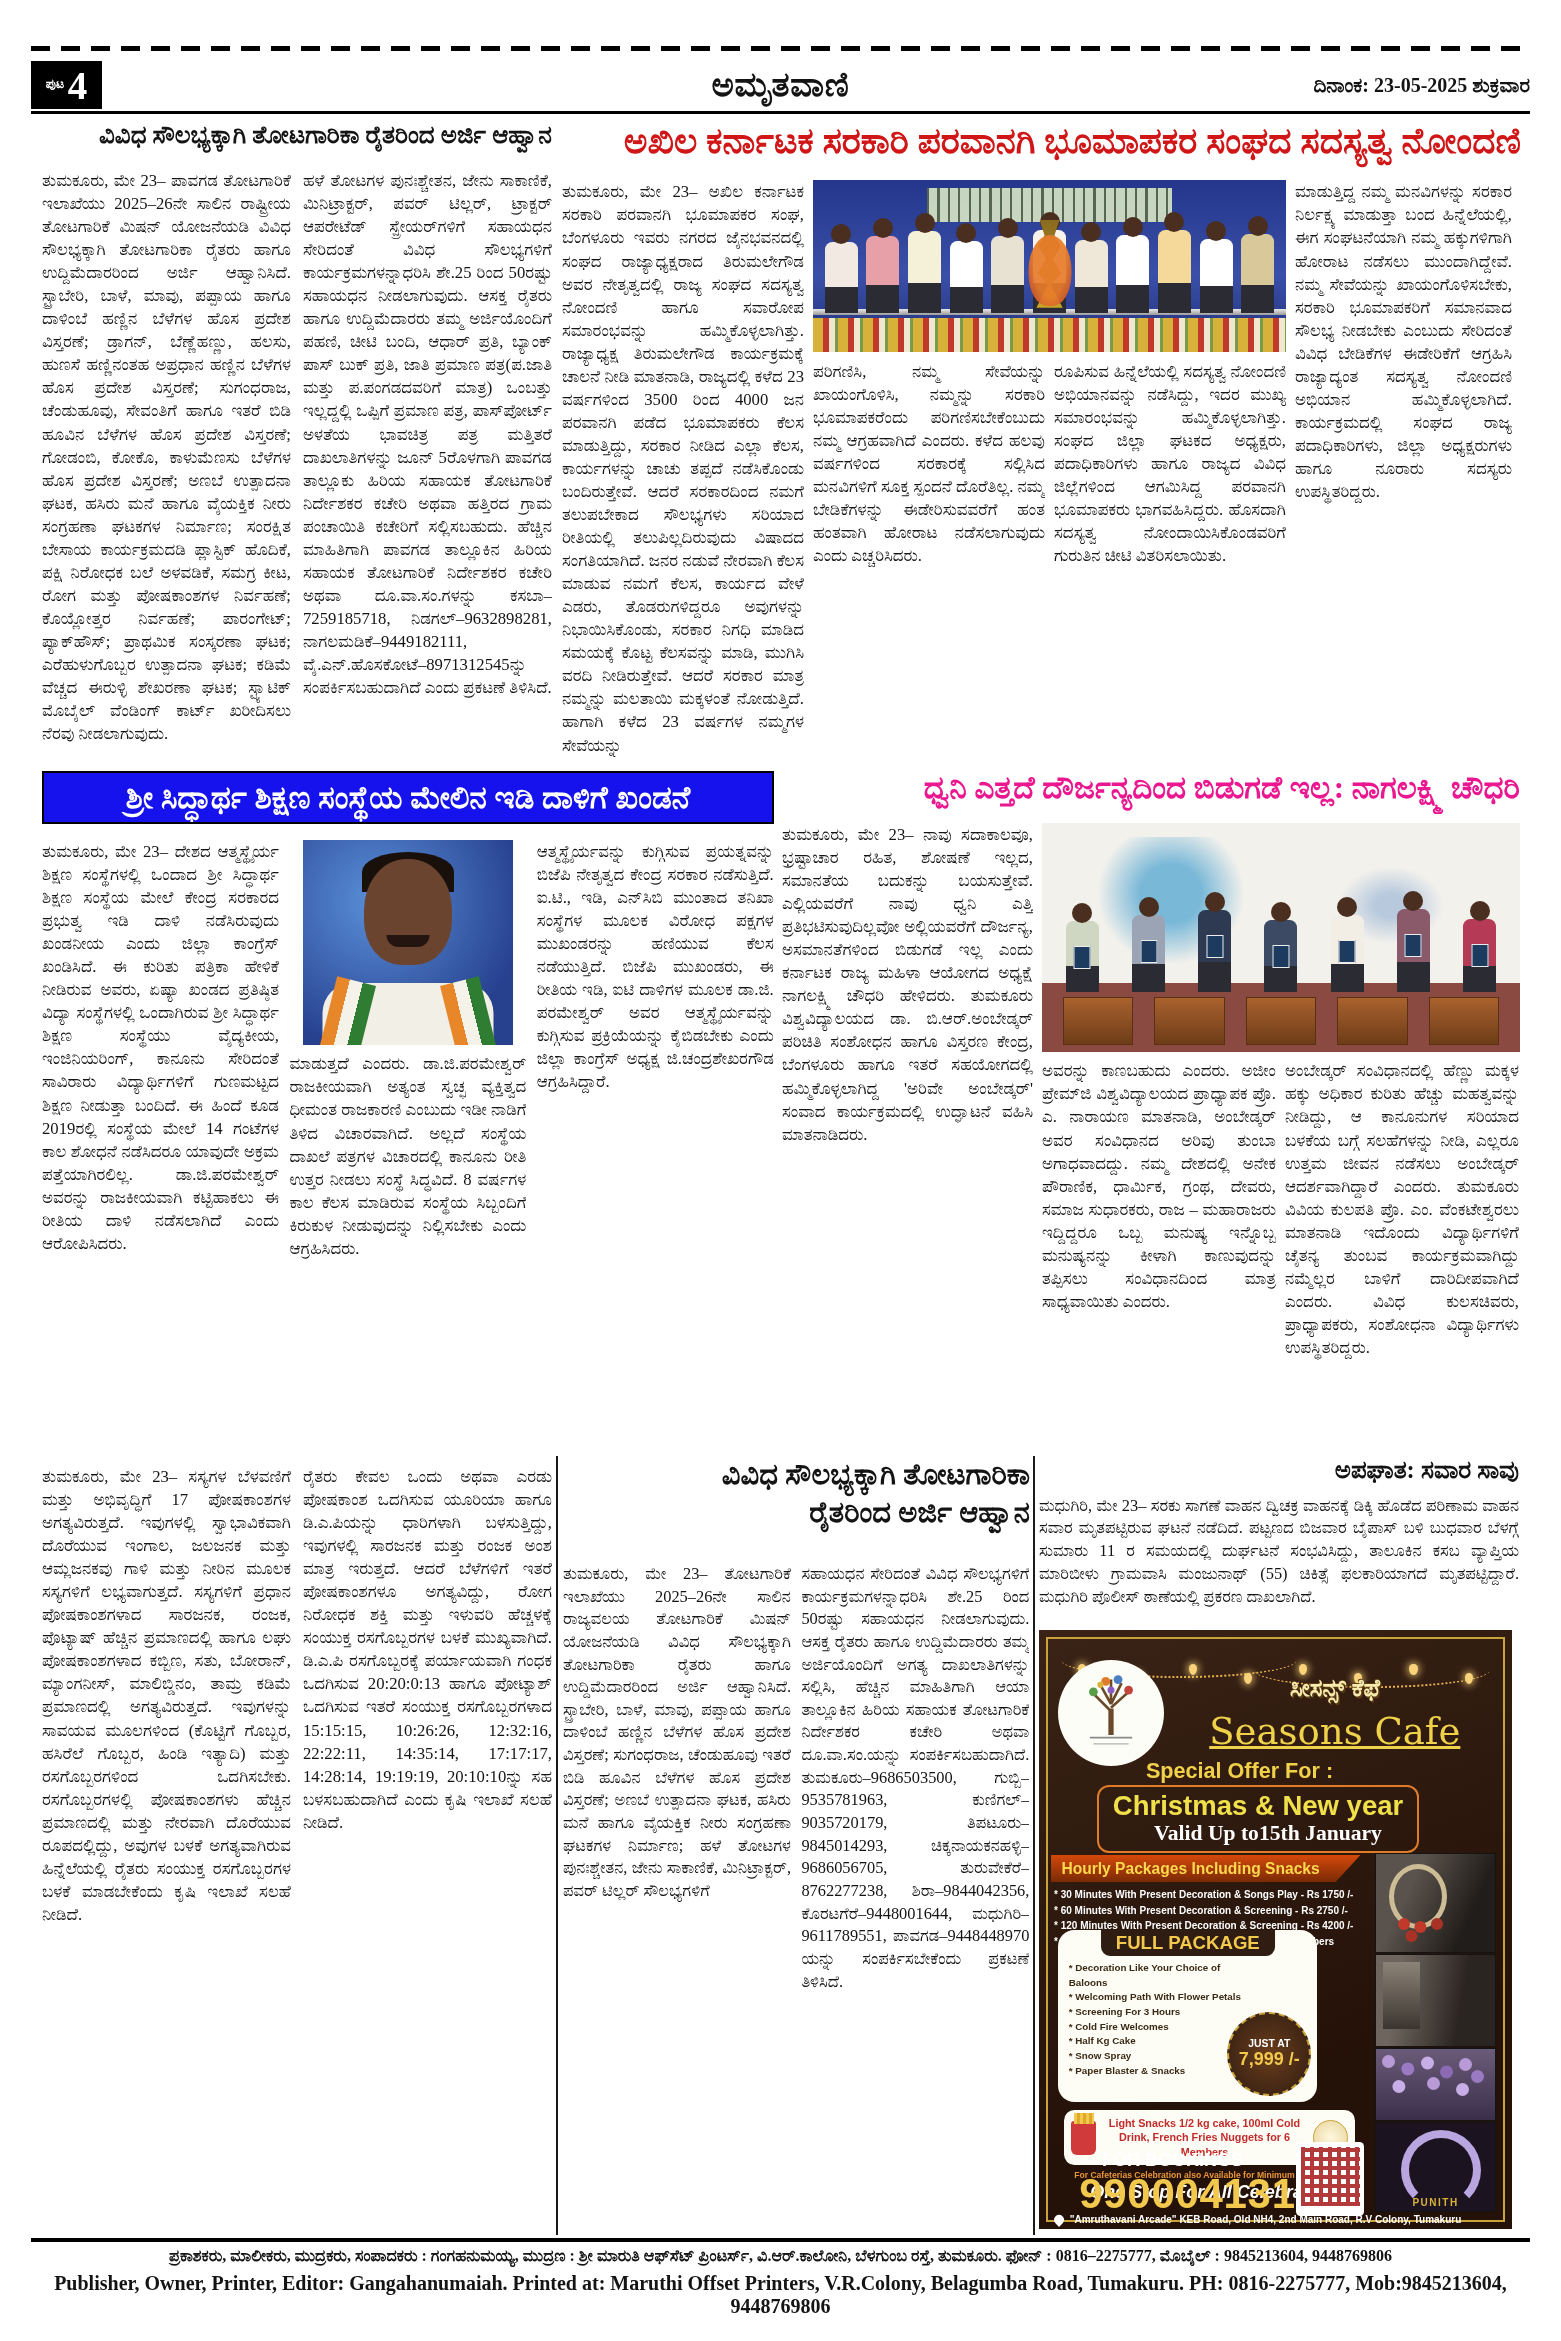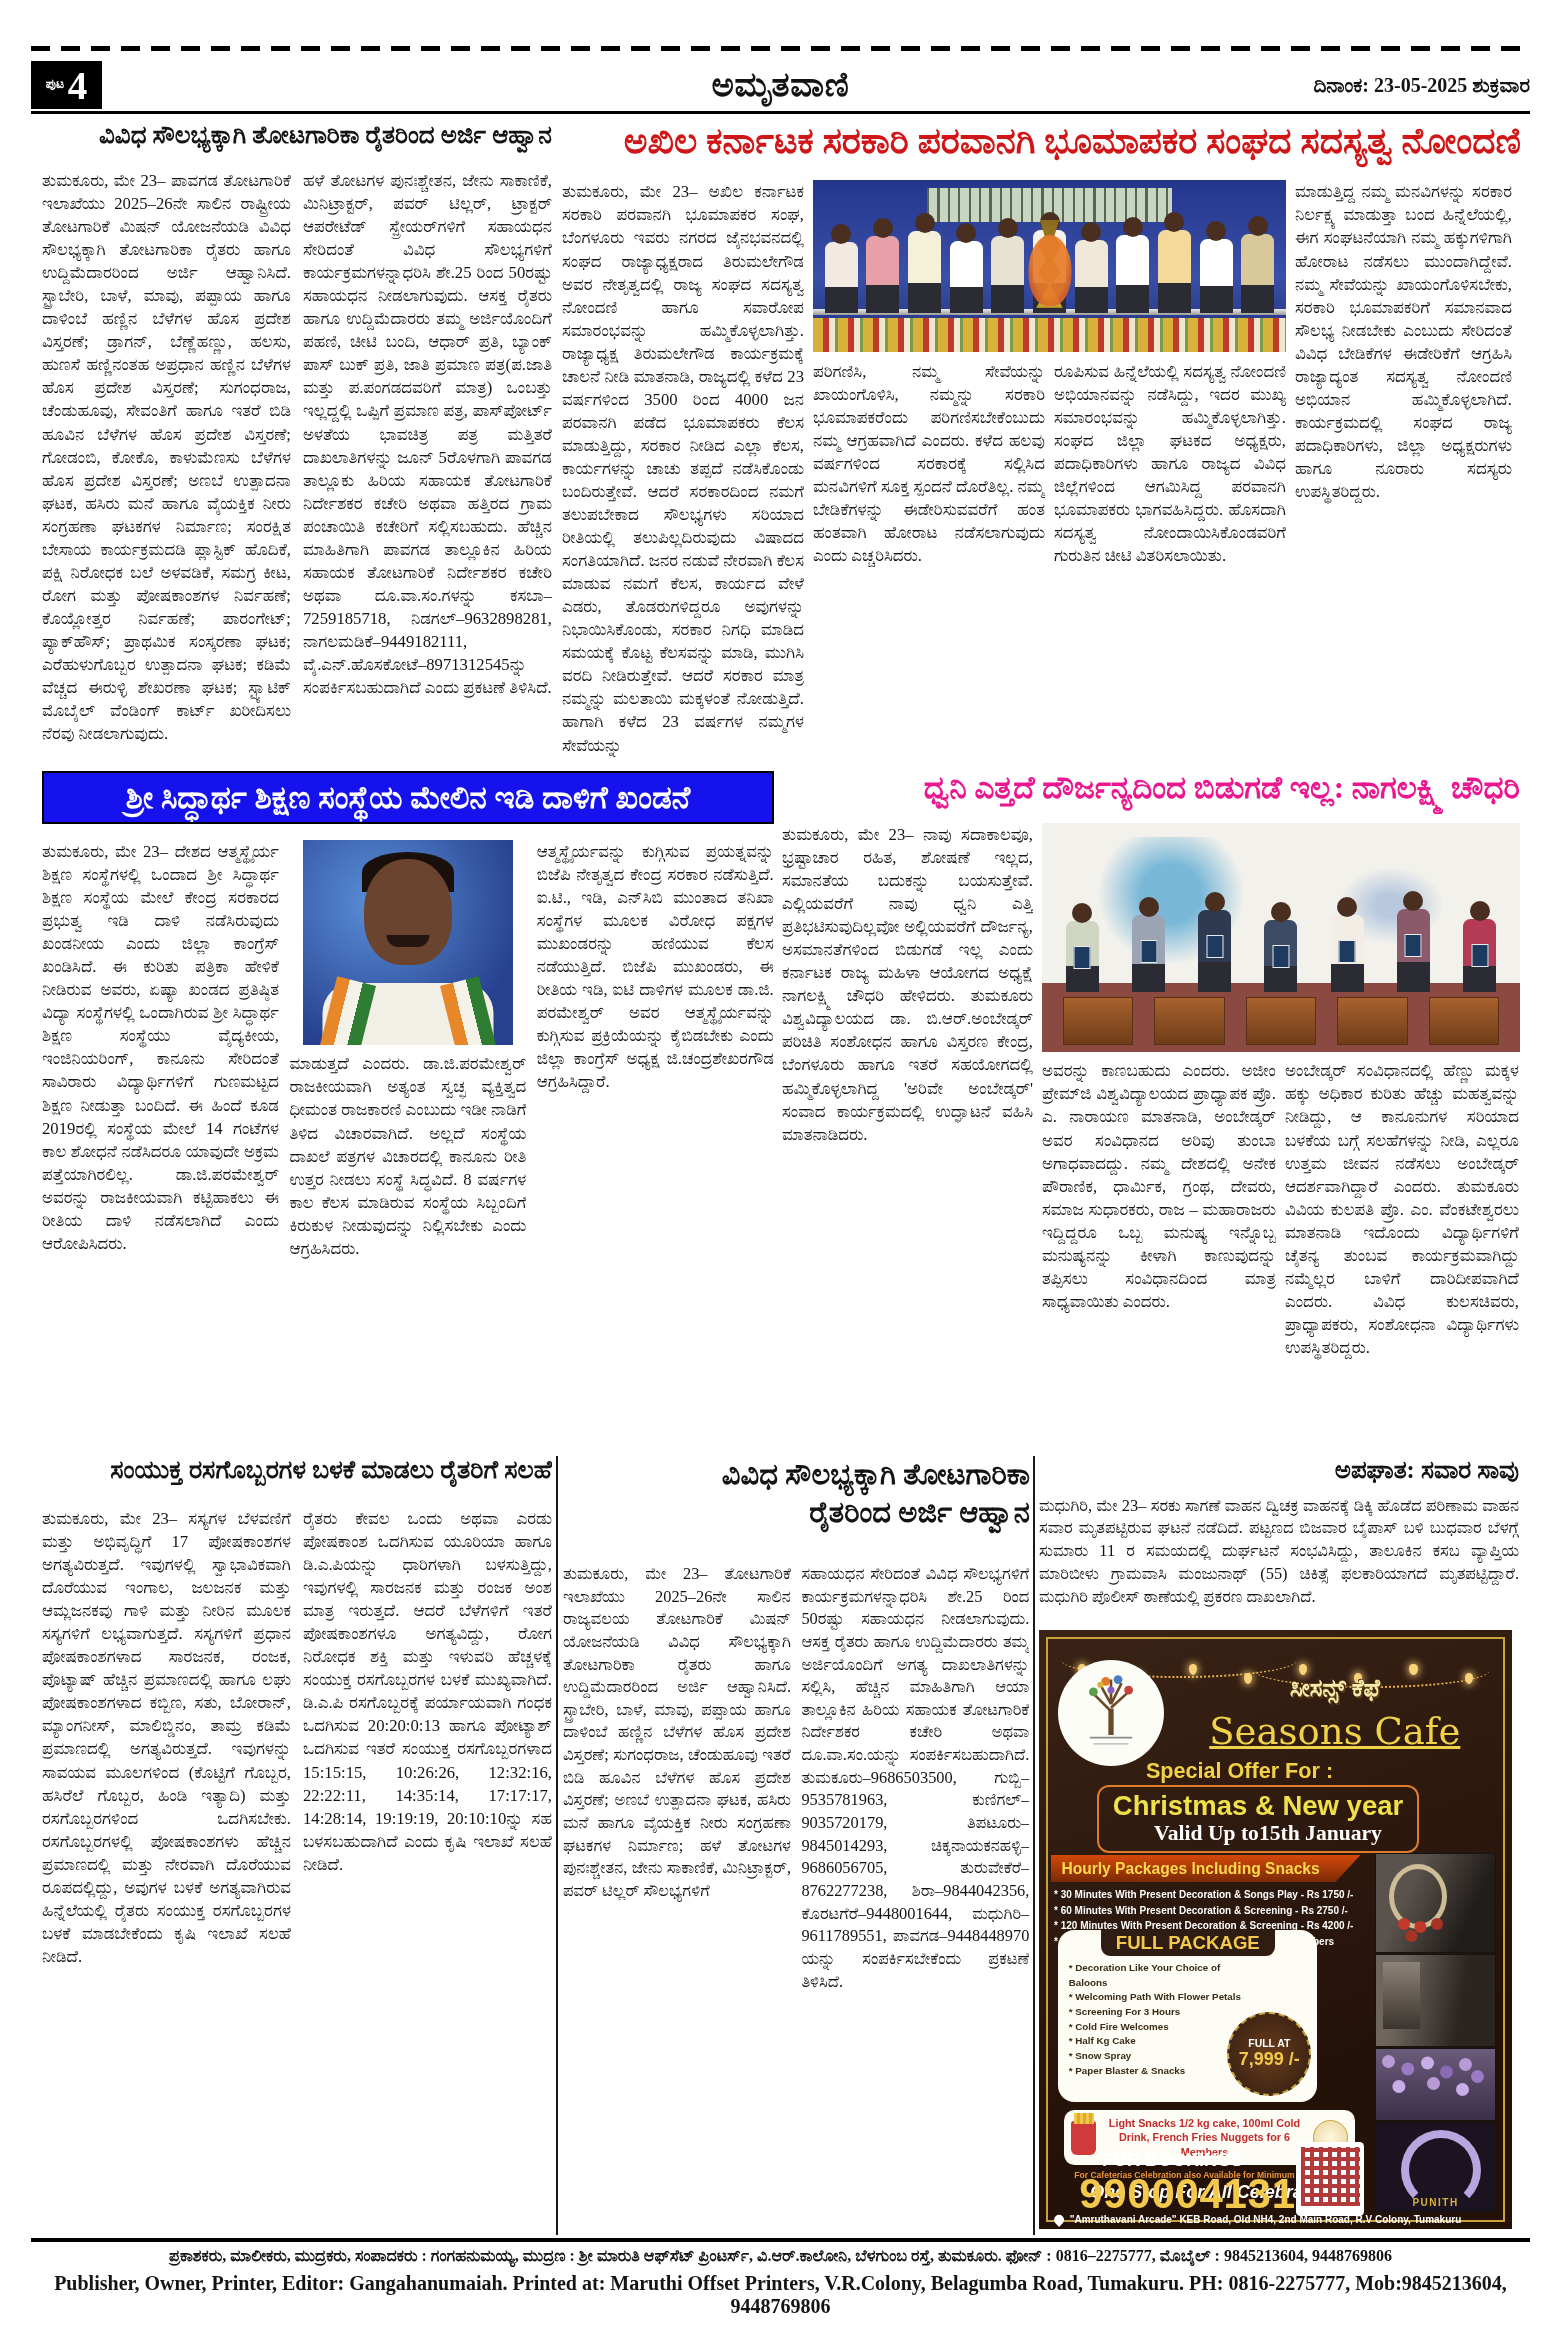--- a/index.html
+++ b/index.html
@@ -281,21 +281,20 @@
         </div>
         <div class="inner">
           <div class="col">ಅವರನ್ನು ಕಾಣಬಹುದು ಎಂದರು. ಅಜೀಂ ಪ್ರೇಮ್‌ಜಿ ವಿಶ್ವವಿದ್ಯಾಲಯದ ಪ್ರಾಧ್ಯಾಪಕ ಪ್ರೊ. ಎ. ನಾರಾಯಣ ಮಾತನಾಡಿ, ಅಂಬೇಡ್ಕರ್ ಅವರ ಸಂವಿಧಾನದ ಅರಿವು ತುಂಬಾ ಅಗಾಧವಾದದ್ದು. ನಮ್ಮ ದೇಶದಲ್ಲಿ ಅನೇಕ ಪೌರಾಣಿಕ, ಧಾರ್ಮಿಕ, ಗ್ರಂಥ, ದೇವರು, ಸಮಾಜ ಸುಧಾರಕರು, ರಾಜ – ಮಹಾರಾಜರು ಇದ್ದಿದ್ದರೂ ಒಬ್ಬ ಮನುಷ್ಯ ಇನ್ನೊಬ್ಬ ಮನುಷ್ಯನನ್ನು ಕೀಳಾಗಿ ಕಾಣುವುದನ್ನು ತಪ್ಪಿಸಲು ಸಂವಿಧಾನದಿಂದ ಮಾತ್ರ ಸಾಧ್ಯವಾಯಿತು ಎಂದರು.</div>
           <div class="col">ಅಂಬೇಡ್ಕರ್ ಸಂವಿಧಾನದಲ್ಲಿ ಹೆಣ್ಣು ಮಕ್ಕಳ ಹಕ್ಕು ಅಧಿಕಾರ ಕುರಿತು ಹೆಚ್ಚು ಮಹತ್ವವನ್ನು ನೀಡಿದ್ದು, ಆ ಕಾನೂನುಗಳ ಸರಿಯಾದ ಬಳಕೆಯ ಬಗ್ಗೆ ಸಲಹೆಗಳನ್ನು ನೀಡಿ, ಎಲ್ಲರೂ ಉತ್ತಮ ಜೀವನ ನಡೆಸಲು ಅಂಬೇಡ್ಕರ್ ಆದರ್ಶವಾಗಿದ್ದಾರೆ ಎಂದರು. ತುಮಕೂರು ವಿವಿಯ ಕುಲಪತಿ ಪ್ರೊ. ಎಂ. ವೆಂಕಟೇಶ್ವರಲು ಮಾತನಾಡಿ ಇದೊಂದು ವಿದ್ಯಾರ್ಥಿಗಳಿಗೆ ಚೈತನ್ಯ ತುಂಬವ ಕಾರ್ಯಕ್ರಮವಾಗಿದ್ದು ನಮ್ಮೆಲ್ಲರ ಬಾಳಿಗೆ ದಾರಿದೀಪವಾಗಿದೆ ಎಂದರು. ವಿವಿಧ ಕುಲಸಚಿವರು, ಪ್ರಾಧ್ಯಾಪಕರು, ಸಂಶೋಧನಾ ವಿದ್ಯಾರ್ಥಿಗಳು ಉಪಸ್ಥಿತರಿದ್ದರು.</div>
         </div>
       </div>
     </div>
   </div>
 
   <div id="artE" class="article">
-    <div class="headline">ಸಂಯುಕ್ತ ರಸಗೊಬ್ಬರಗಳ ಬಳಕೆ ಮಾಡಲು ರೈತರಿಗೆ ಸಲಹೆ</div>
     <div class="cols">
       <div class="col">ತುಮಕೂರು, ಮೇ 23– ಸಸ್ಯಗಳ ಬೆಳವಣಿಗೆ ಮತ್ತು ಅಭಿವೃದ್ಧಿಗೆ 17 ಪೋಷಕಾಂಶಗಳ ಅಗತ್ಯವಿರುತ್ತದೆ. ಇವುಗಳಲ್ಲಿ ಸ್ವಾಭಾವಿಕವಾಗಿ ದೊರೆಯುವ ಇಂಗಾಲ, ಜಲಜನಕ ಮತ್ತು ಆಮ್ಲಜನಕವು ಗಾಳಿ ಮತ್ತು ನೀರಿನ ಮೂಲಕ ಸಸ್ಯಗಳಿಗೆ ಲಭ್ಯವಾಗುತ್ತದೆ. ಸಸ್ಯಗಳಿಗೆ ಪ್ರಧಾನ ಪೋಷಕಾಂಶಗಳಾದ ಸಾರಜನಕ, ರಂಜಕ, ಪೊಟ್ಯಾಷ್ ಹೆಚ್ಚಿನ ಪ್ರಮಾಣದಲ್ಲಿ ಹಾಗೂ ಲಘು ಪೋಷಕಾಂಶಗಳಾದ ಕಬ್ಬಿಣ, ಸತು, ಬೋರಾನ್, ಮ್ಯಾಂಗನೀಸ್, ಮಾಲಿಬ್ಡಿನಂ, ತಾಮ್ರ ಕಡಿಮೆ ಪ್ರಮಾಣದಲ್ಲಿ ಅಗತ್ಯವಿರುತ್ತದೆ. ಇವುಗಳನ್ನು ಸಾವಯವ ಮೂಲಗಳಿಂದ (ಕೊಟ್ಟಿಗೆ ಗೊಬ್ಬರ, ಹಸಿರೆಲೆ ಗೊಬ್ಬರ, ಹಿಂಡಿ ಇತ್ಯಾದಿ) ಮತ್ತು ರಸಗೊಬ್ಬರಗಳಿಂದ ಒದಗಿಸಬೇಕು. ರಸಗೊಬ್ಬರಗಳಲ್ಲಿ ಪೋಷಕಾಂಶಗಳು ಹೆಚ್ಚಿನ ಪ್ರಮಾಣದಲ್ಲಿ ಮತ್ತು ನೇರವಾಗಿ ದೊರೆಯುವ ರೂಪದಲ್ಲಿದ್ದು, ಅವುಗಳ ಬಳಕೆ ಅಗತ್ಯವಾಗಿರುವ ಹಿನ್ನೆಲೆಯಲ್ಲಿ ರೈತರು ಸಂಯುಕ್ತ ರಸಗೊಬ್ಬರಗಳ ಬಳಕೆ ಮಾಡಬೇಕೆಂದು ಕೃಷಿ ಇಲಾಖೆ ಸಲಹೆ ನೀಡಿದೆ.</div>
       <div class="col">ರೈತರು ಕೇವಲ ಒಂದು ಅಥವಾ ಎರಡು ಪೋಷಕಾಂಶ ಒದಗಿಸುವ ಯೂರಿಯಾ ಹಾಗೂ ಡಿ.ಎ.ಪಿಯನ್ನು ಧಾರಿಗಳಾಗಿ ಬಳಸುತ್ತಿದ್ದು, ಇವುಗಳಲ್ಲಿ ಸಾರಜನಕ ಮತ್ತು ರಂಜಕ ಅಂಶ ಮಾತ್ರ ಇರುತ್ತದೆ. ಆದರೆ ಬೆಳೆಗಳಿಗೆ ಇತರೆ ಪೋಷಕಾಂಶಗಳೂ ಅಗತ್ಯವಿದ್ದು, ರೋಗ ನಿರೋಧಕ ಶಕ್ತಿ ಮತ್ತು ಇಳುವರಿ ಹೆಚ್ಚಳಕ್ಕೆ ಸಂಯುಕ್ತ ರಸಗೊಬ್ಬರಗಳ ಬಳಕೆ ಮುಖ್ಯವಾಗಿದೆ. ಡಿ.ಎ.ಪಿ ರಸಗೊಬ್ಬರಕ್ಕೆ ಪರ್ಯಾಯವಾಗಿ ಗಂಧಕ ಒದಗಿಸುವ 20:20:0:13 ಹಾಗೂ ಪೋಟ್ಯಾಶ್ ಒದಗಿಸುವ ಇತರೆ ಸಂಯುಕ್ತ ರಸಗೊಬ್ಬರಗಳಾದ 15:15:15, 10:26:26, 12:32:16, 22:22:11, 14:35:14, 17:17:17, 14:28:14, 19:19:19, 20:10:10ನ್ನು ಸಹ ಬಳಸಬಹುದಾಗಿದೆ ಎಂದು ಕೃಷಿ ಇಲಾಖೆ ಸಲಹೆ ನೀಡಿದೆ.</div>
     </div>
   </div>
 
   <div id="artF" class="article">
     <div class="headline">
       <div>ವಿವಿಧ ಸೌಲಭ್ಯಕ್ಕಾಗಿ ತೋಟಗಾರಿಕಾ</div>
       <div>ರೈತರಿಂದ ಅರ್ಜಿ ಆಹ್ವಾನ</div>
@@ -371,21 +370,21 @@
       <div class="fp-items">
           <div>*  Decoration Like Your Choice of Baloons</div>
           <div>*  Welcoming Path With Flower Petals</div>
           <div>*  Screening For 3 Hours</div>
           <div>*  Cold Fire Welcomes</div>
           <div>*  Half Kg Cake</div>
           <div>*  Snow Spray</div>
           <div>*  Paper Blaster &amp; Snacks</div>
         </div>
       <div class="fp-badge">
-        <span class="b1">FULL AT</span>
+        <span class="b1">JUST AT</span>
         <span class="b2">7,999 /-</span>
       </div>
     </div>
 
     <div class="snack-box">
       <div class="fries"></div>
       <div class="snack-text">Light Snacks 1/2 kg cake, 100ml Cold Drink, French Fries Nuggets for 6 Members</div>
       <div class="seal"></div>
     </div>
     <div class="cafeteria">For Cafeterias Celebration also Available for Minimum Bill of Rs799/-</div>

